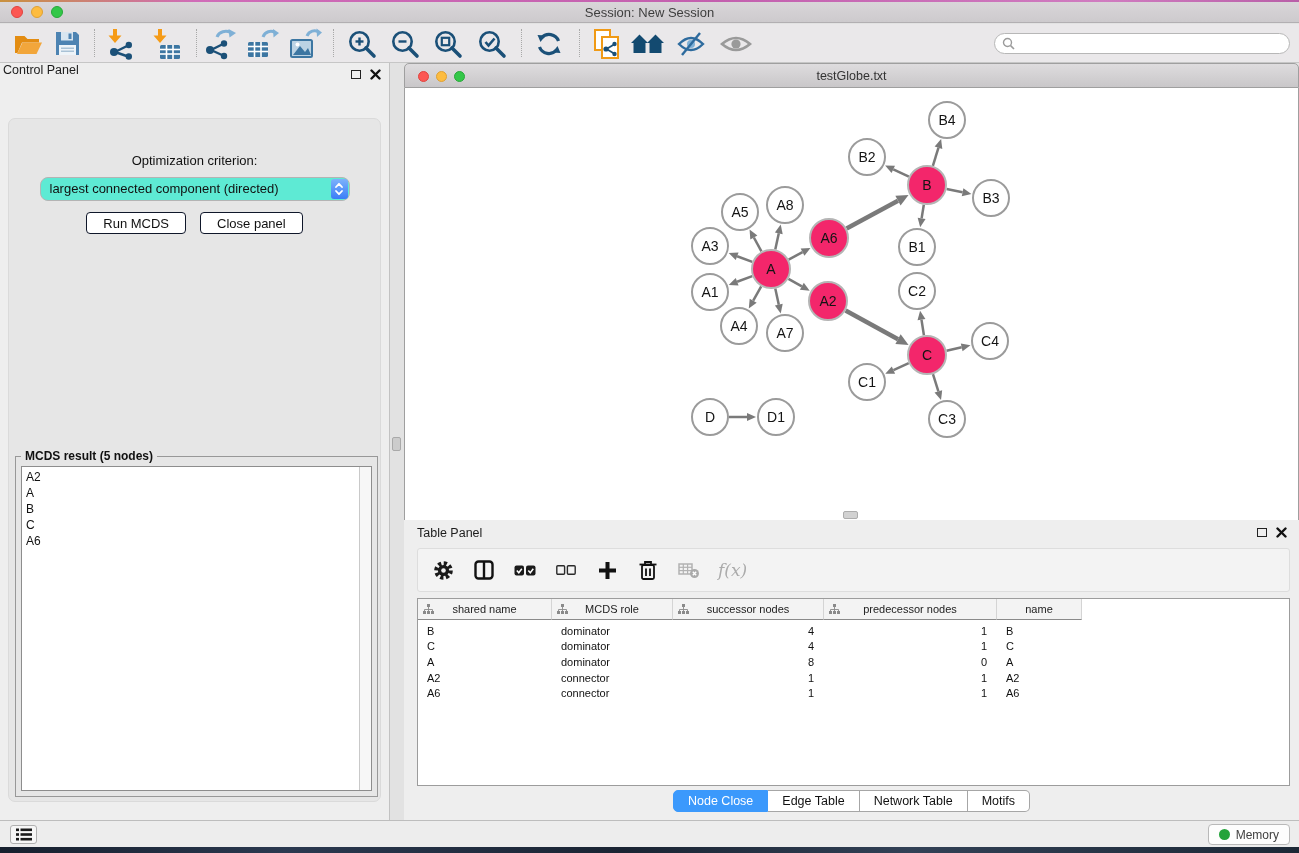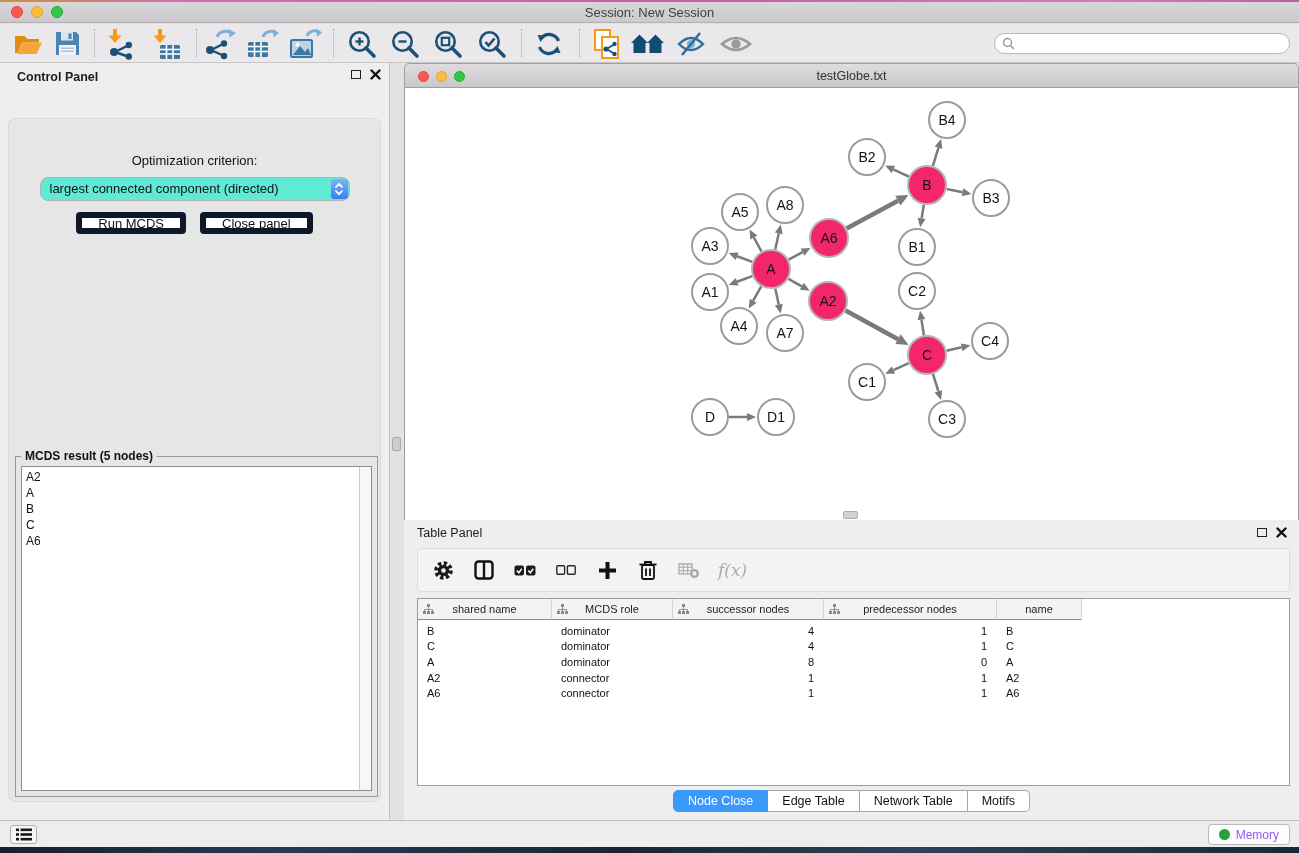--- a/index.html
+++ b/index.html
@@ -27,40 +27,40 @@
   .tb-sep { position:absolute; top:5px; height:28px; width:0; border-left:1px dotted #a8a8a8; }
   .search-box { position:absolute; right:9px; top:9px; width:296px; height:21px;
     background:#fff; border:1px solid #b7b7b7; border-radius:11px;
     display:flex; align-items:center; padding-left:7px; gap:4px; }
   .search-box input { border:none; outline:none; flex:1; font-size:12px; background:transparent;
     font-family:"Liberation Sans",sans-serif; }
 
   
   .control-panel { position:absolute; left:0; top:63px; width:390px; height:757px;
     background:#eeeeee; border-right:1px solid #c2c2c2; }
-  .panel-header { position:relative; height:27px; display:flex; align-items:center;
-    padding-left:17px; font-size:12.5px; color:#1c1c1c;font-weight:bold; }
+  .panel-header { position:relative; height:27px; display:flex; 
+    padding-left:3px; font-size:12.5px; color:#1c1c1c; }
   .panel-header-icons { position:absolute; right:8px; top:6px; display:flex; gap:9px; align-items:center; }
   .float-box { display:inline-block; width:10px; height:9px; border:1.6px solid #222; background:transparent; }
   .seg-row { display:flex; justify-content:center; }
   .seg-tab { background:#fff; border:1px solid #a6a6a6; border-left:none;
     padding:3px 13px; font-size:13px; color:#111; cursor:default; }
   .seg-tab:first-child { border-left:1px solid #a6a6a6; border-radius:5px 0 0 5px; }
   .seg-tab:last-child { border-radius:0 5px 5px 0; }
   .seg-tab.active { background:#3b99fc; border-color:#3b99fc; color:#fff; }
   .cp-inner { position:absolute; left:8px; right:8px; top:55px; bottom:18px;
     background:#e6e6e6; border:1px solid #dadada; border-radius:7px; }
   .opt-label { text-align:center; margin-top:34px; font-size:13px; color:#111; }
   .cp-select { position:relative; width:310px; height:24px; margin:9px auto 0 auto;
     background:#5eead4; border:1px solid #b4b4b4; border-radius:8px;
     font-size:13px; color:#111; line-height:22px; padding-left:9px; }
   .cp-stepper { position:absolute; right:1px; top:1px; bottom:1px; width:17px; border-radius:3px;
     background:linear-gradient(#7db2fb,#3a7df7); display:flex; align-items:center; justify-content:center; }
   .btn-row { display:flex; justify-content:center; gap:14px; margin-top:11px; }
-  .mac-btn { background:#fff; border:6px solid #0f172a; border-radius:4px; height:22px;
+  .mac-btn { background:#fff; border:1px solid #0f172a; border-radius:4px; height:22px;
     padding:0 16px; font-size:13px; color:#111; display:inline-flex; align-items:center; }
   .groupbox { position:absolute; left:6px; right:2px; top:337px; bottom:4px;
     border:1px solid #989898; }
   .groupbox-title { position:absolute; top:-8px; left:5px; background:#e6e6e6;
     padding:0 4px; font-size:12px; color:#111;font-weight:bold; }
   .mcds-list { position:absolute; left:5px; right:5px; top:9px; bottom:5px;
     background:#fff; border:1px solid #8d8d8d; overflow:hidden; }
   .mcds-track { position:absolute; right:0; top:0; bottom:0; width:12px;
     background:#f7f7f7; border-left:1px solid #c9c9c9; }
   .mcds-item { font-size:12px; line-height:16px; padding-left:4px; color:#111; }
@@ -113,21 +113,21 @@
   .tp-tabs .seg-tab { font-size:12.5px; padding:3px 14px; }
 
   
   .status-bar { position:absolute; left:0; bottom:6px; width:100%; height:27px;
     background:#ededed; border-top:1px solid #bdbdbd; }
   .list-btn { position:absolute; left:10px; top:4px; width:27px; height:19px;
     background:#f6f6f6; border:1px solid #b0b0b0; border-radius:3px;
     display:flex; align-items:center; justify-content:center; }
   .memory-btn { position:absolute; right:9px; top:3px; height:21px;
     background:#fdfdfd; border:1px solid #b9b9b9; border-radius:4px;
-    display:flex; align-items:center; gap:6px; padding:0 10px; font-size:12px; color:#8b5cf6; }
+    display:flex; align-items:center; gap:6px; padding:0 10px; font-size:12px; color:#404040; }
   .memory-dot { width:11px; height:11px; border-radius:50%; background:#23a33a; }
   .wall-bottom { position:absolute; left:0; bottom:0; width:100%; height:6px;
     background:linear-gradient(90deg,#161f2d,#2b3950 22%,#1a2433 48%,#324156 70%,#1c2836); }
 </style>
 </head>
 <body>
 
 <div class="app">
 
   <div class="wall-top"></div>

